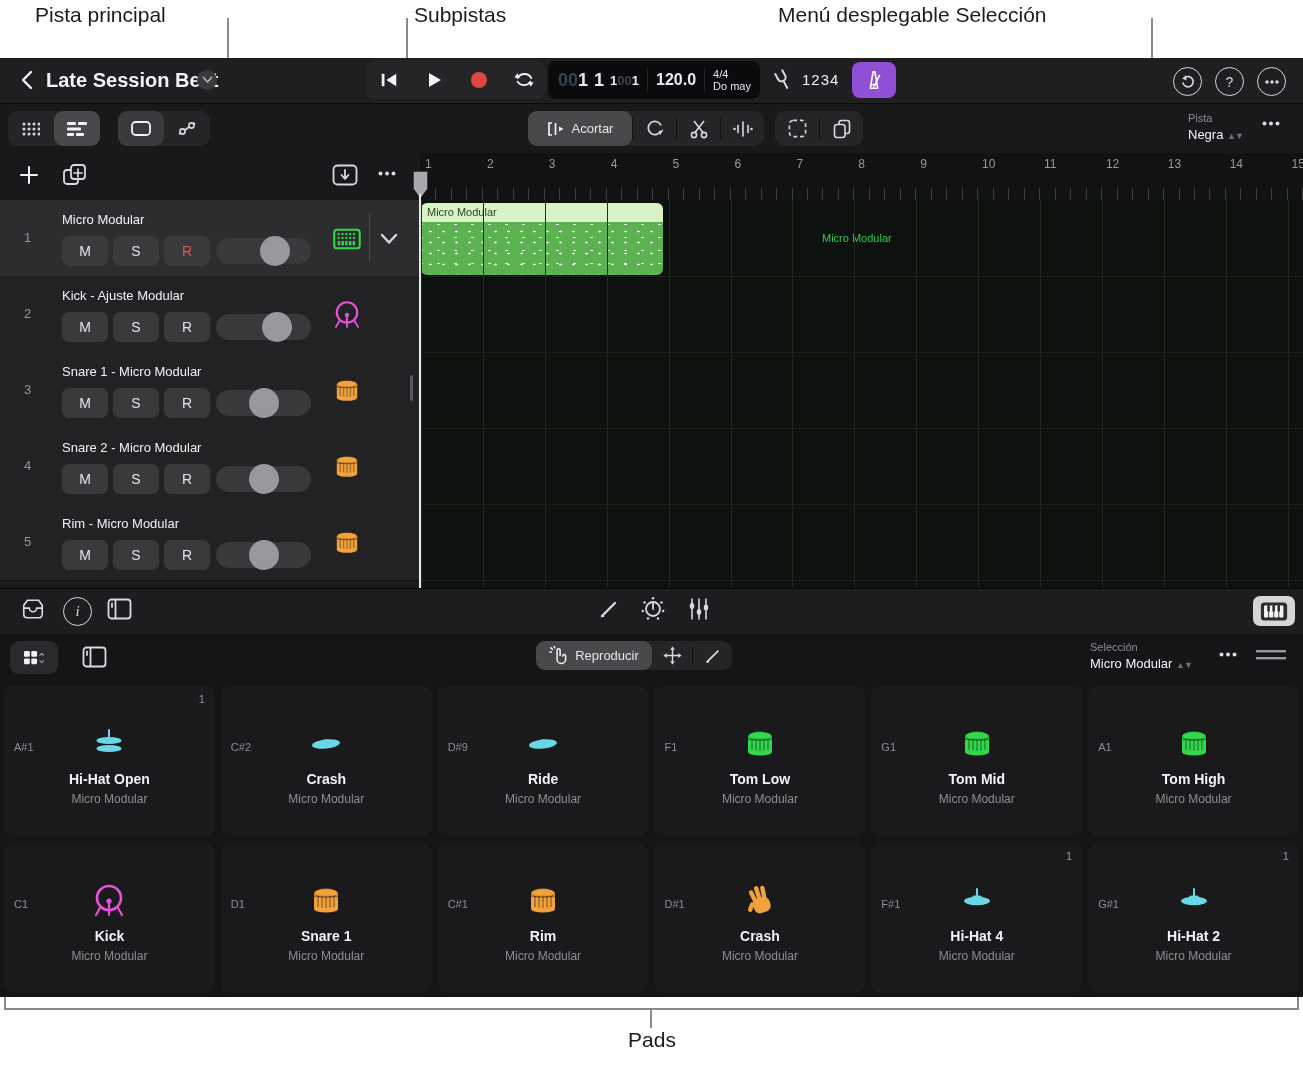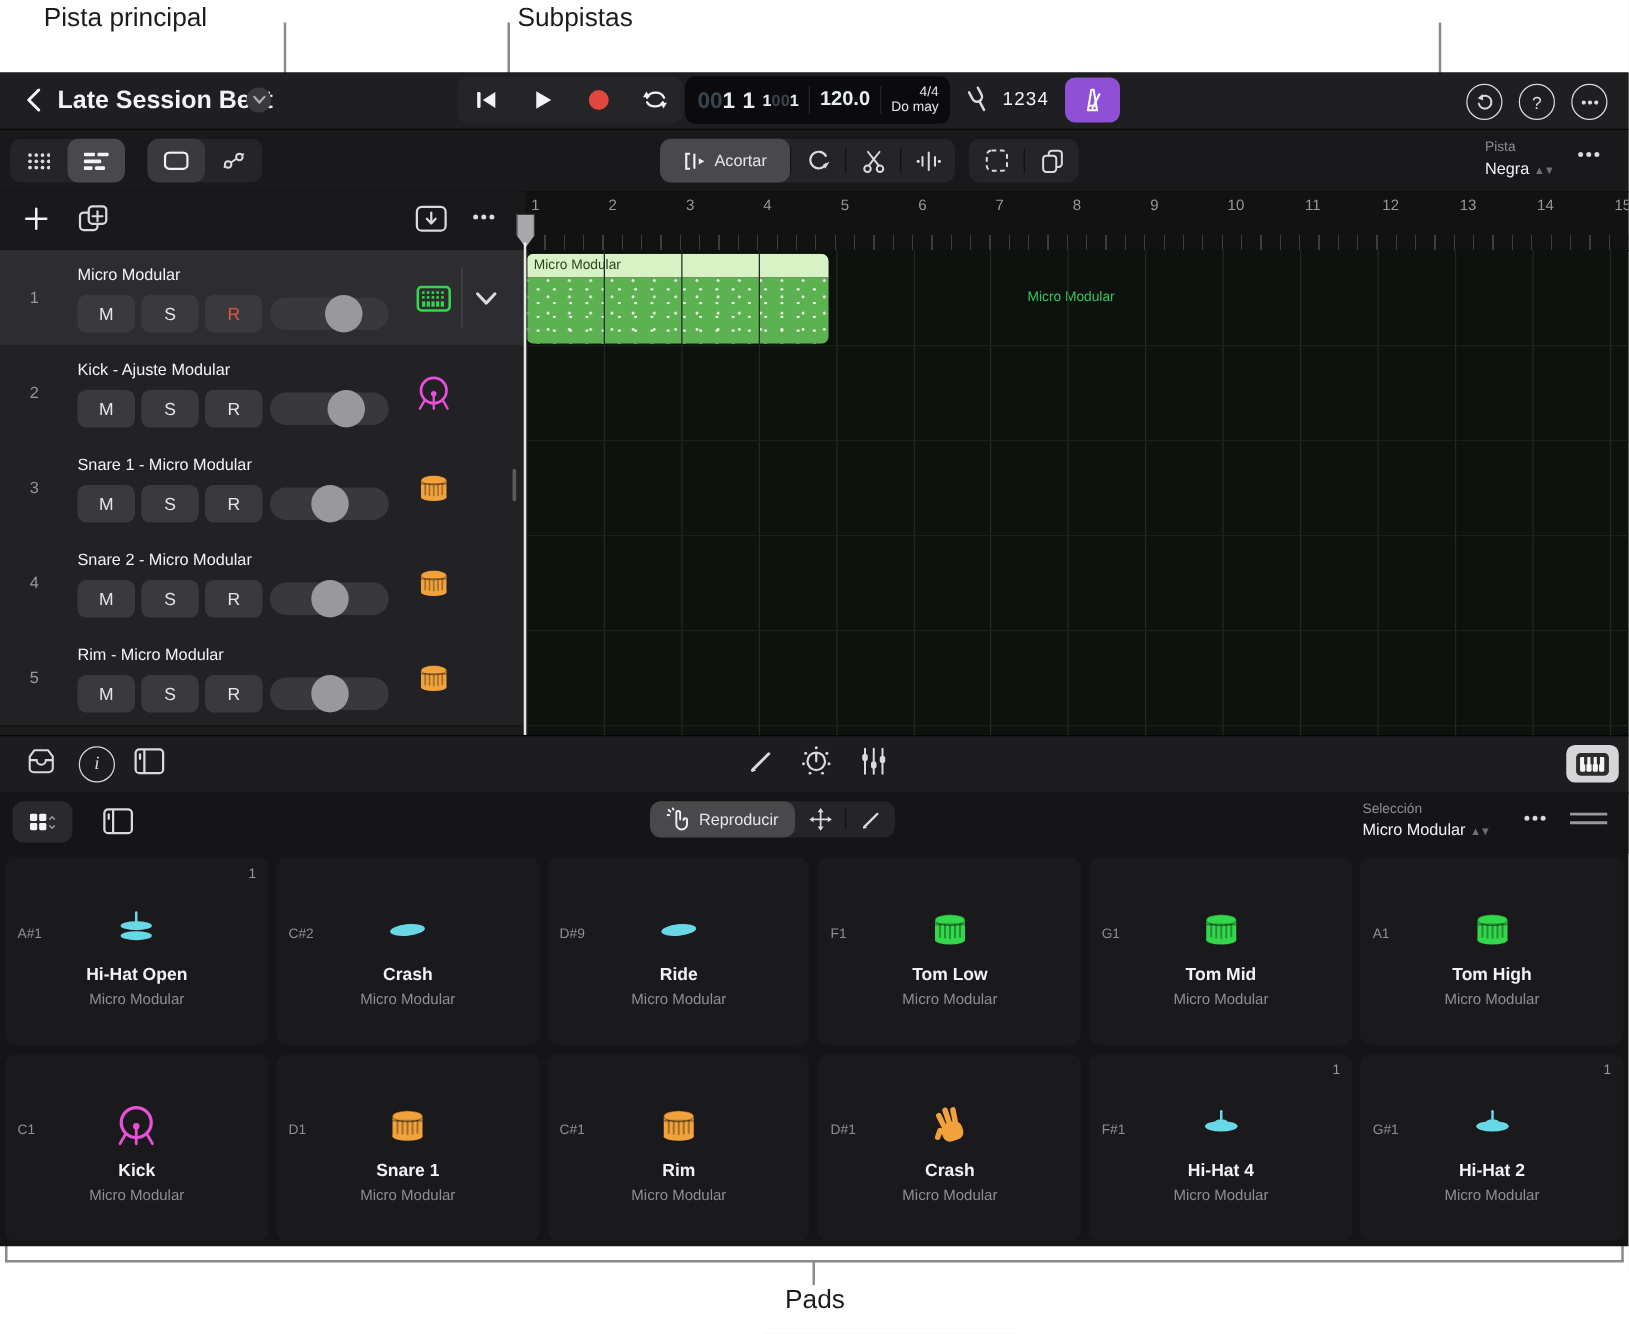--- a/index.html
+++ b/index.html
@@ -57,41 +57,42 @@
   .small-label{position:absolute;font-size:11px;color:#8e8e93;}
   .drop-value{position:absolute;font-size:13px;color:#f2f2f7;}
   .sel-glyph{color:#6e6e73;font-size:9px;letter-spacing:-1px;}
   .circle-btn{position:absolute;width:27px;height:27px;border-radius:50%;border:1.6px solid #d9d9de;display:flex;align-items:center;justify-content:center;color:#d9d9de;font-size:14px;}
   
   .lcd{position:absolute;left:548px;top:61px;width:212px;height:38px;background:#0b0b0d;border-radius:8px;display:flex;align-items:center;color:#e8edf2;}
   .lcd .dim{color:#39444d;}
   .lcd .big{font-size:18px;font-weight:600;}
   .lcd .mid{font-size:13px;font-weight:600;}
   .lcd .tempo{font-size:16px;font-weight:600;}
-  .lcd .sig{font-size:11px;line-height:12px;text-align:right;color:#e5e5ea;}
+  .lcd .sig{font-size:11px;line-height:12px;text-align:left;color:#e5e5ea;}
   .lcd .ldiv{width:1px;height:22px;background:#26262a;margin:0 8px;}
   
   .pad-grid{position:absolute;left:4px;top:686px;width:1295px;display:grid;grid-template-columns:repeat(6,1fr);gap:7px 6px;}
   .pad{position:relative;height:150px;background:#1a1a1c;border-radius:9px;}
   .pad-note{position:absolute;left:10px;top:7px;font-size:11px;color:#8e8e93;margin-top:48px;}
   .pad-badge{position:absolute;right:10px;top:7px;font-size:11px;color:#98989d;}
   .pad-icon{position:absolute;left:50%;top:38px;transform:translateX(-50%);width:40px;height:40px;}
   .pad-name{position:absolute;left:0;top:85px;width:100%;text-align:center;font-size:14px;font-weight:700;color:#f2f2f7;}
   .pad-sub{position:absolute;left:0;top:106px;width:100%;text-align:center;font-size:12px;color:#8e8e93;}
   .title{position:absolute;left:46px;top:69px;font-size:20px;font-weight:700;color:#f2f2f7;}
   .dd-circle{position:absolute;left:197px;top:70px;width:20px;height:20px;border-radius:50%;background:#3a3a3c;display:flex;align-items:center;justify-content:center;}
   svg{display:block;}
 </style>
 </head>
 <body>
 
 <div class="canvas">
 
   <div class="ann" style="left:35px;top:3px">Pista principal</div>
   <div class="ann" style="left:414px;top:3px">Subpistas</div>
+  <div class="ann" style="left:778px;top:3px">Menú desplegable Selección</div>
   <div class="cl" style="left:227px;top:18px;width:2px;height:187px"></div>
   <div class="cl" style="left:406px;top:18px;width:2px;height:261px"></div>
   <div class="cl" style="left:406px;top:277px;width:9px;height:2px"></div>
   <div class="cl" style="left:413px;top:277px;width:2px;height:307px"></div>
   <div class="cl" style="left:404px;top:582px;width:11px;height:2px"></div>
   <div class="cl" style="left:1151px;top:18px;width:2px;height:630px"></div>
 
   <div class="cl" style="left:4px;top:1008px;width:1295px;height:2px"></div>
   <div class="cl" style="left:4px;top:993px;width:2px;height:16px"></div>
   <div class="cl" style="left:1297px;top:993px;width:2px;height:16px"></div>
@@ -612,21 +613,21 @@
       </svg>
     </div>
   <span class="ic" style="position:absolute;left:82px;top:646px">
     <svg width="25" height="22" viewBox="0 0 25 22">
         <rect x="1.5" y="1.5" width="22" height="19" rx="3" fill="none" stroke="#d9d9de" stroke-width="1.8"></rect>
         <line x1="8.5" y1="1.5" x2="8.5" y2="20.5" stroke="#d9d9de" stroke-width="1.8"></line>
         <line x1="5" y1="5.5" x2="5" y2="9" stroke="#d9d9de" stroke-width="1.8" stroke-linecap="round"></line>
       </svg>
     </span>
 
-  <div class="grp" style="left:520px;top:641px;width:196px;height:29px">
+  <div class="grp" style="left:536px;top:641px;width:196px;height:29px">
     <div class="seg active" style="width:116px;gap:7px">
       <svg width="19" height="19" viewBox="0 0 20 20">
           <g stroke="#f2f2f7" stroke-width="1.6" fill="none" stroke-linecap="round">
             <path d="M8.5 10 V4.5 a1.6 1.6 0 0 1 3.2 0 V10"></path>
             <path d="M8.5 11 v3 a4.5 4.5 0 0 0 9 0 v-3.5 a1.5 1.5 0 0 0 -3 0"></path>
             <line x1="3.5" y1="3.5" x2="2" y2="2"></line>
             <line x1="6" y1="1.8" x2="5.5" y2="0.5"></line>
             <line x1="2.5" y1="6.5" x2="1" y2="6.2"></line>
           </g>
         </svg>

